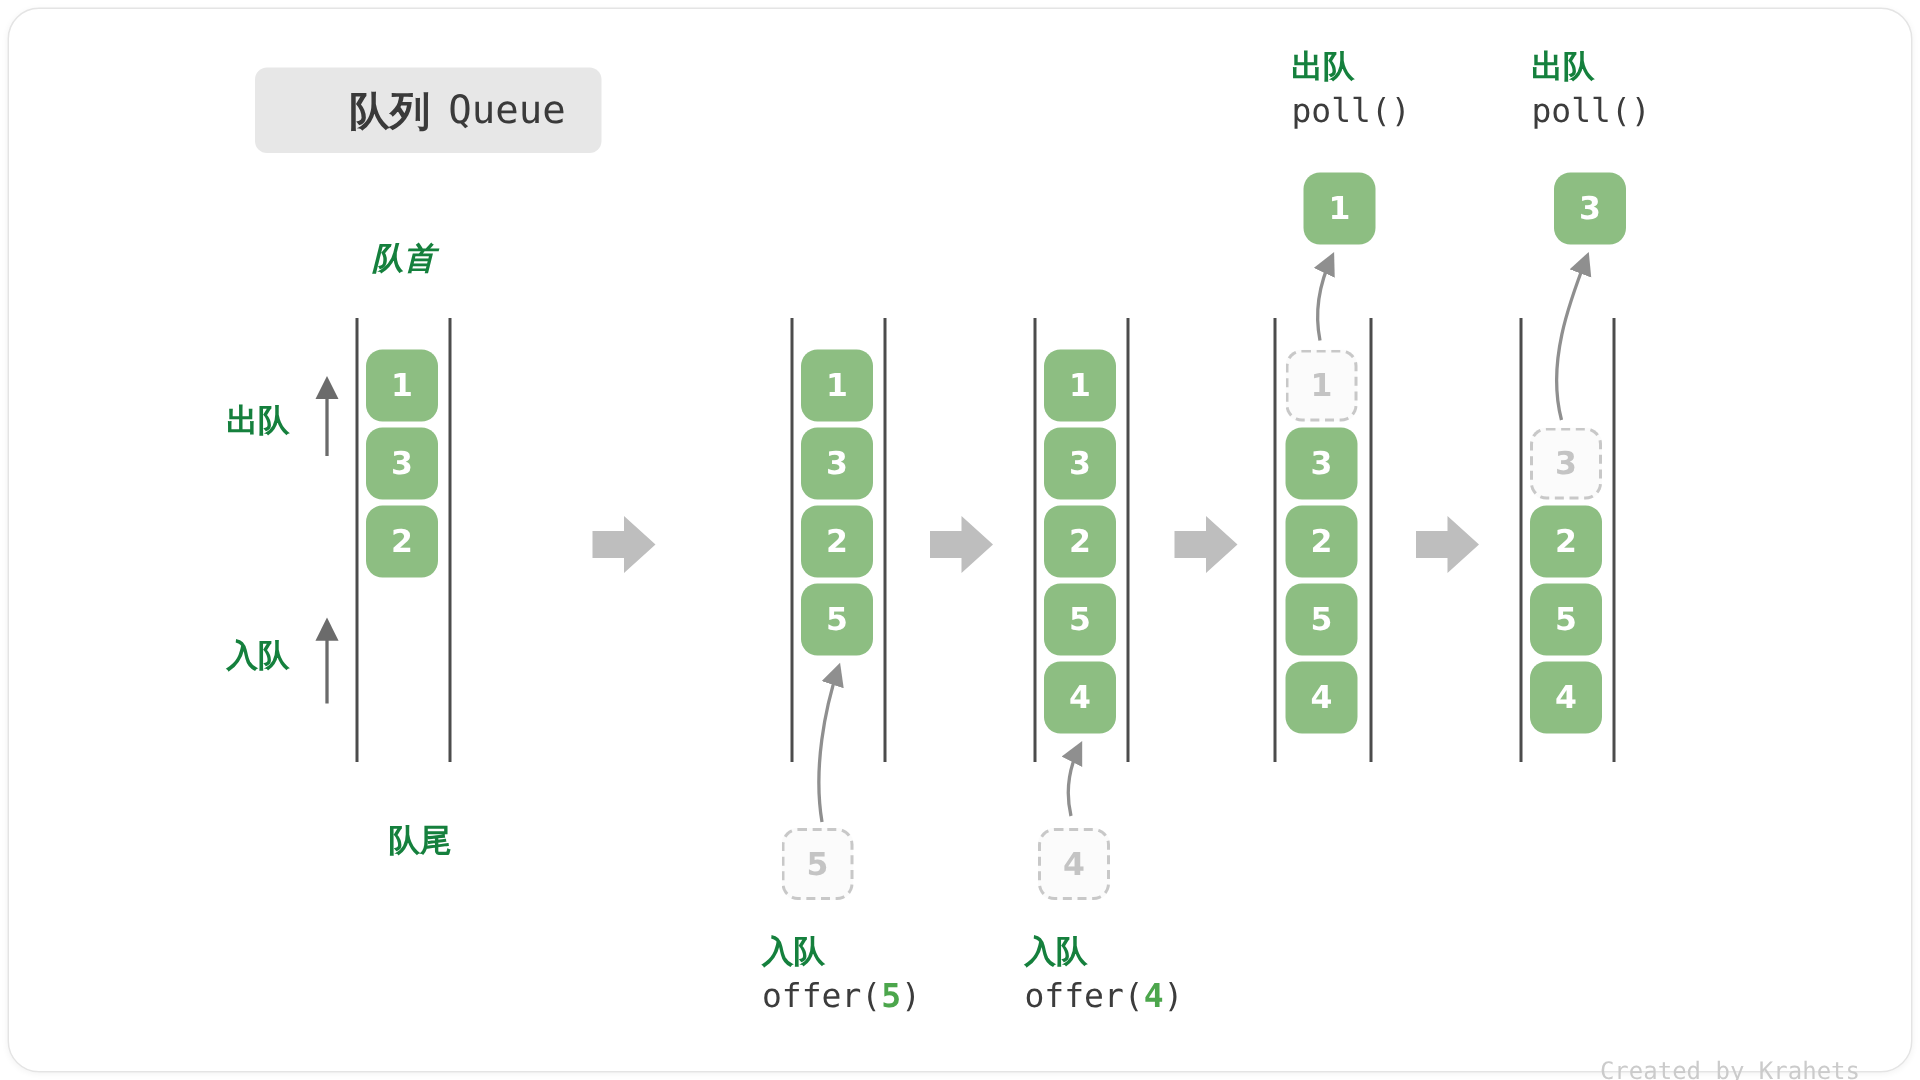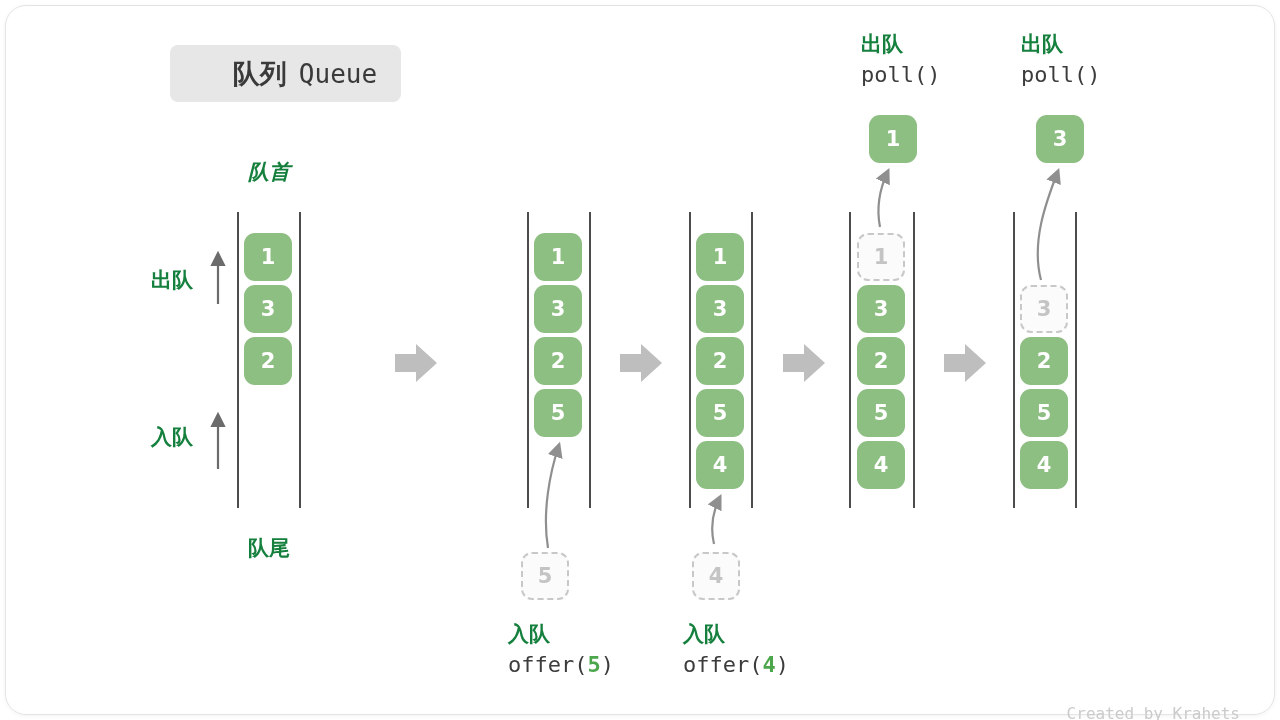--- a/index.html
+++ b/index.html
@@ -38,21 +38,21 @@
 
 <div id="page">
   <div id="card-border"></div>
 
   <div class="title-badge">
     <span class="title-zh">队列</span>
     <span class="title-en">Queue</span>
   </div>
 
   <div class="label-zh label-center" style="left:237px;top:158px;font-style:italic;">队首</div>
-  <div class="label-zh label-center" style="left:237px;top:534px;">队尾</div>
+  <div class="label-zh label-center" style="left:237px;top:546px;text-align:right;">队尾</div>
   <div class="label-zh" style="left:151px;top:266px;">出队</div>
   <div class="label-zh" style="left:151px;top:423px;">入队</div>
 
   <svg id="arrow-layer" viewBox="0 0 1280 720">
     <defs>
       <marker id="ah-gray" markerWidth="9" markerHeight="9" refX="5.5" refY="3.5" orient="auto">
         <path d="M0,0 L7,3.5 L0,7 Z" fill="#8F8F8F"></path>
       </marker>
       <marker id="ah-dark" markerWidth="9" markerHeight="9" refX="5.5" refY="3.5" orient="auto">
         <path d="M0,0 L7,3.5 L0,7 Z" fill="#6B6B6B"></path>

